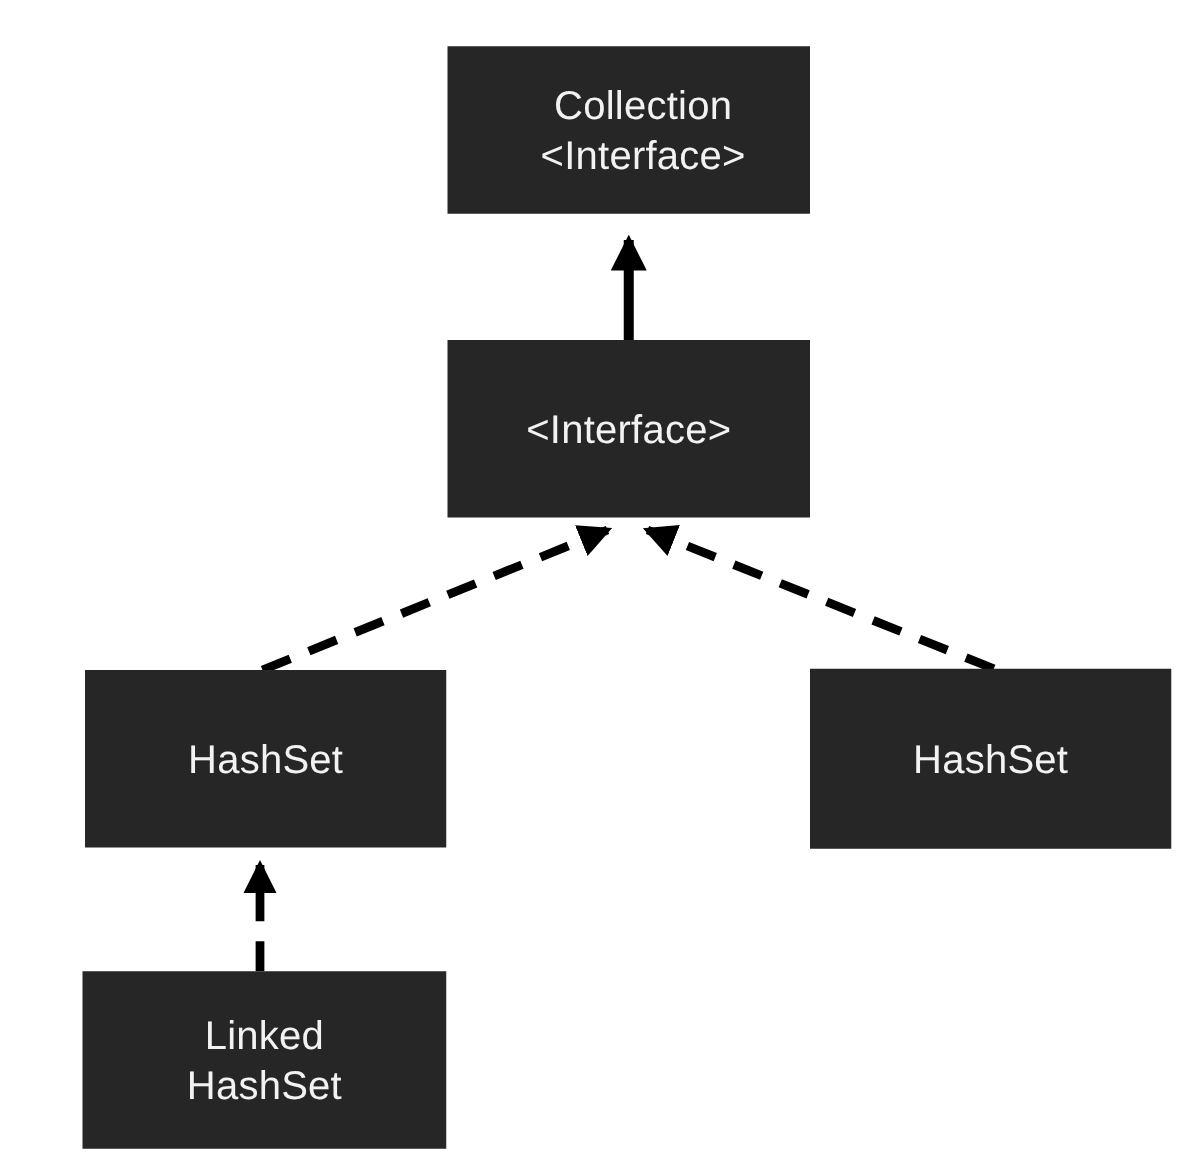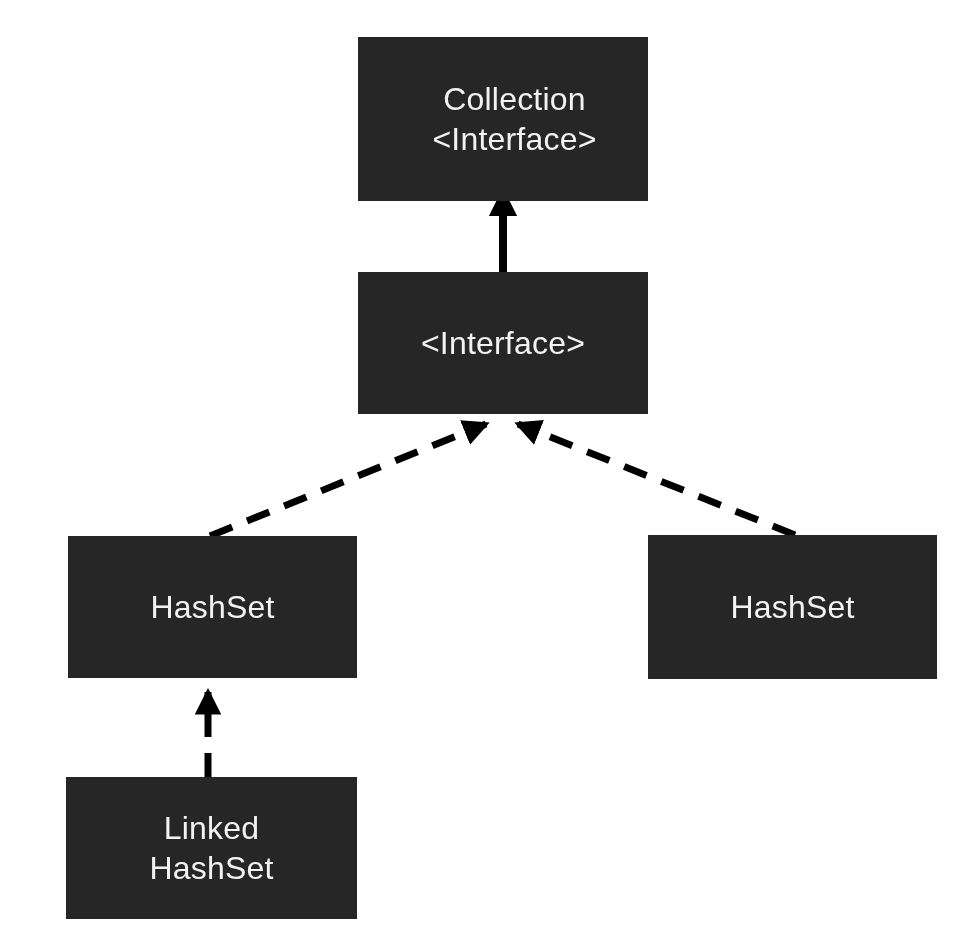--- a/index.html
+++ b/index.html
@@ -38,21 +38,21 @@
     align-items: center;
     justify-content: center;
     text-align: center;
     font-size: 32px;
     line-height: 40px;
     letter-spacing: 0.2px;
   }
   .node .bold { font-weight: bold; }
 
   
-  #node-collection     { left: 358px; top: 37px;  width: 290px; height: 164px; padding-left: 23px; }
+  #node-collection     { left: 358px; top: 37px;  width: 290px; height: 134px; padding-left: 23px; }
   #node-set            { left: 358px; top: 272px; width: 290px; height: 142px; }
   #node-hashset-left   { left: 68px;  top: 536px; width: 289px; height: 142px; }
   #node-hashset-right  { left: 648px; top: 535px; width: 289px; height: 144px; }
   #node-linked-hashset { left: 66px;  top: 777px; width: 291px; height: 142px; }
 
   .edge {
     stroke: var(--arrow);
     fill: none;
   }
   .edge.solid  { stroke-width: 8; }

